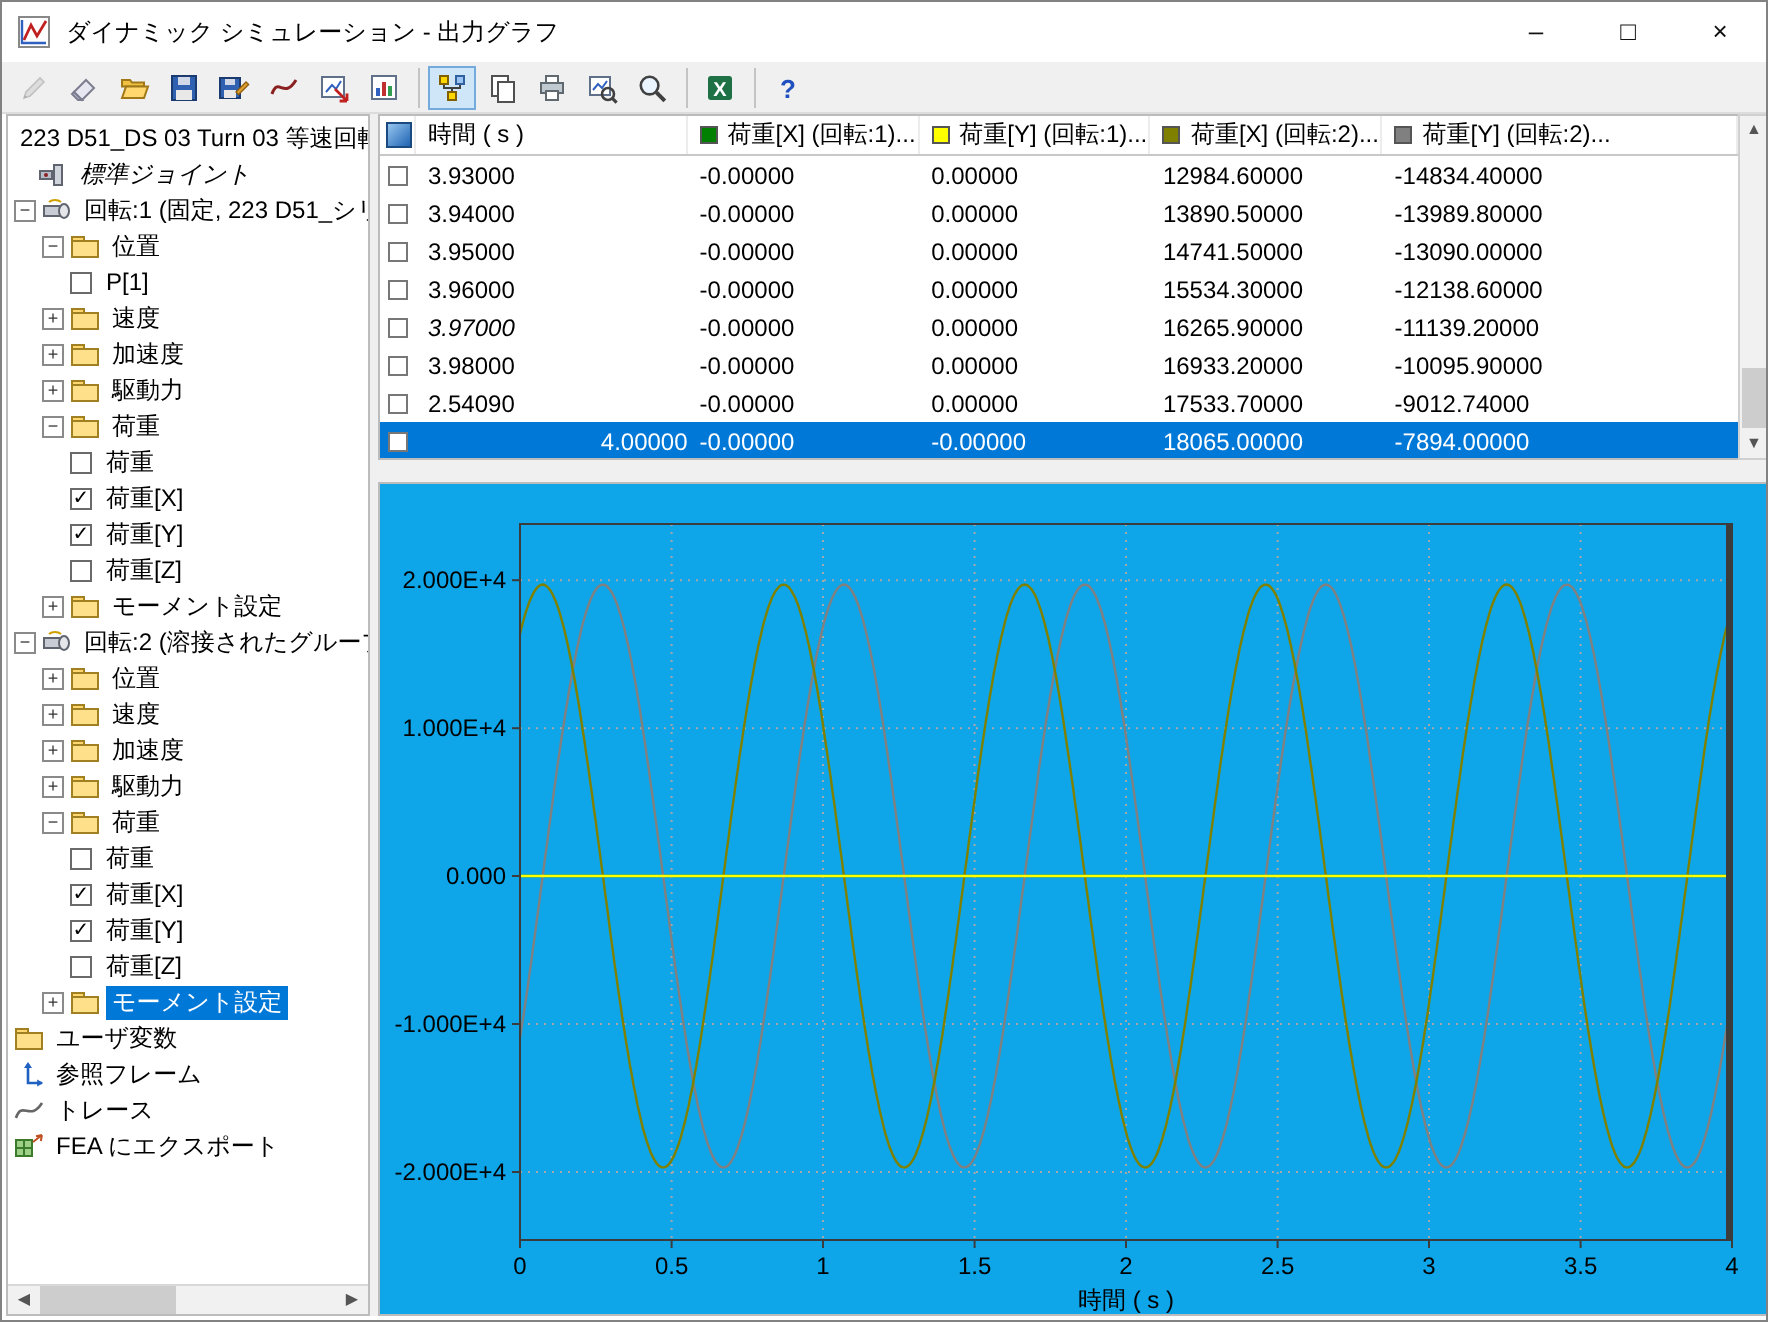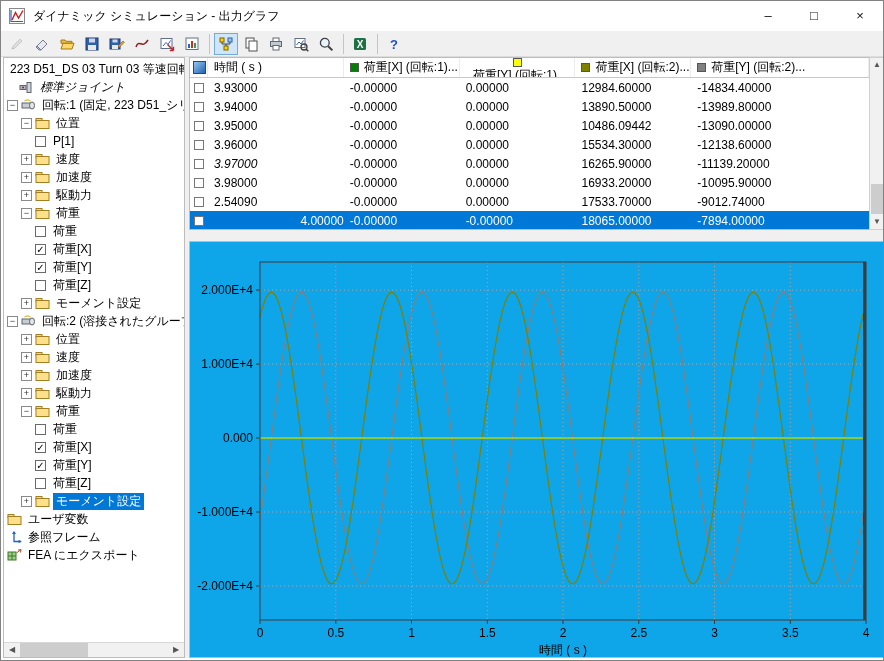--- a/index.html
+++ b/index.html
@@ -350,20 +350,26 @@
         <div class="trow" style="padding-left: 3px;">
           <span class="ticon"><svg width="15" height="14">
               <path d="M7 2 V11.5 H14" stroke="#2060c0" stroke-width="1.3" fill="none"></path>
               <path d="M7 1 l-2 3 h4 Z" fill="#2060c0"></path>
               <path d="M14.6 11.5 l-3 -1.8 v3.6 Z" fill="#2060c0"></path>
             </svg></span>
           <span class="tlabel">参照フレーム</span>
         </div>
         <div class="trow" style="padding-left: 3px;">
           <span class="ticon"><svg width="15" height="14">
+              <path d="M1 11 C4 2, 8 13, 14 3.5" fill="none" stroke="#666" stroke-width="1.3"></path>
+            </svg></span>
+          <span class="tlabel">トレース</span>
+        </div>
+        <div class="trow" style="padding-left: 3px;">
+          <span class="ticon"><svg width="15" height="14">
               <rect x="1" y="4" width="8" height="8" fill="#9ecf86" stroke="#3a7a2a"></rect>
               <path d="M1 8 h8 M5 4 v8" stroke="#3a7a2a"></path>
               <path d="M9.5 5 L14 1.5 M14 1.5 l-3 .6 M14 1.5 l-.6 3" stroke="#c05020" fill="none"></path>
             </svg></span>
           <span class="tlabel">FEA にエクスポート</span>
         </div>
       </div>
     <div class="hscroll">
       <div class="scroll-btn">◀</div>
       <div class="hthumb"></div>
@@ -387,21 +393,21 @@
             <rect x="0.5" y="0.5" width="12" height="12" fill="url(#hg)" stroke="#1a4a80"></rect>
           </svg>
         </div>
         <div class="th" style="width: 136px;">
           <span>時間 ( s )</span>
         </div>
         <div class="th" style="width: 116px;">
           <span class="swatch" style="background: rgb(0, 128, 0);"></span>
           <span>荷重[X] (回転:1)...</span>
         </div>
-        <div class="th" style="width: 116px; flex-direction: column;">
+        <div class="th" style="width: 116px;">
           <span class="swatch" style="background: rgb(255, 255, 0);"></span>
           <span>荷重[Y] (回転:1)...</span>
         </div>
         <div class="th" style="width: 116px;">
           <span class="swatch" style="background: rgb(128, 128, 0);"></span>
           <span>荷重[X] (回転:2)...</span>
         </div>
         <div class="th" style="width: 178px;">
           <span class="swatch" style="background: rgb(128, 128, 128);"></span>
           <span>荷重[Y] (回転:2)...</span>
@@ -428,21 +434,21 @@
           <div class="td" style="width: 116px;">13890.50000</div>
           <div class="td" style="width: 178px;">-13989.80000</div>
         </div>
         <div class="tr">
           <div class="cbcell" style="width: 18px;">
             <span class="rcb"></span>
           </div>
           <div class="td" style="width: 136px;">3.95000</div>
           <div class="td" style="width: 116px;">-0.00000</div>
           <div class="td" style="width: 116px;">0.00000</div>
-          <div class="td" style="width: 116px;">10486.09442</div>
+          <div class="td" style="width: 116px;">14741.50000</div>
           <div class="td" style="width: 178px;">-13090.00000</div>
         </div>
         <div class="tr">
           <div class="cbcell" style="width: 18px;">
             <span class="rcb"></span>
           </div>
           <div class="td" style="width: 136px;">3.96000</div>
           <div class="td" style="width: 116px;">-0.00000</div>
           <div class="td" style="width: 116px;">0.00000</div>
           <div class="td" style="width: 116px;">15534.30000</div>

